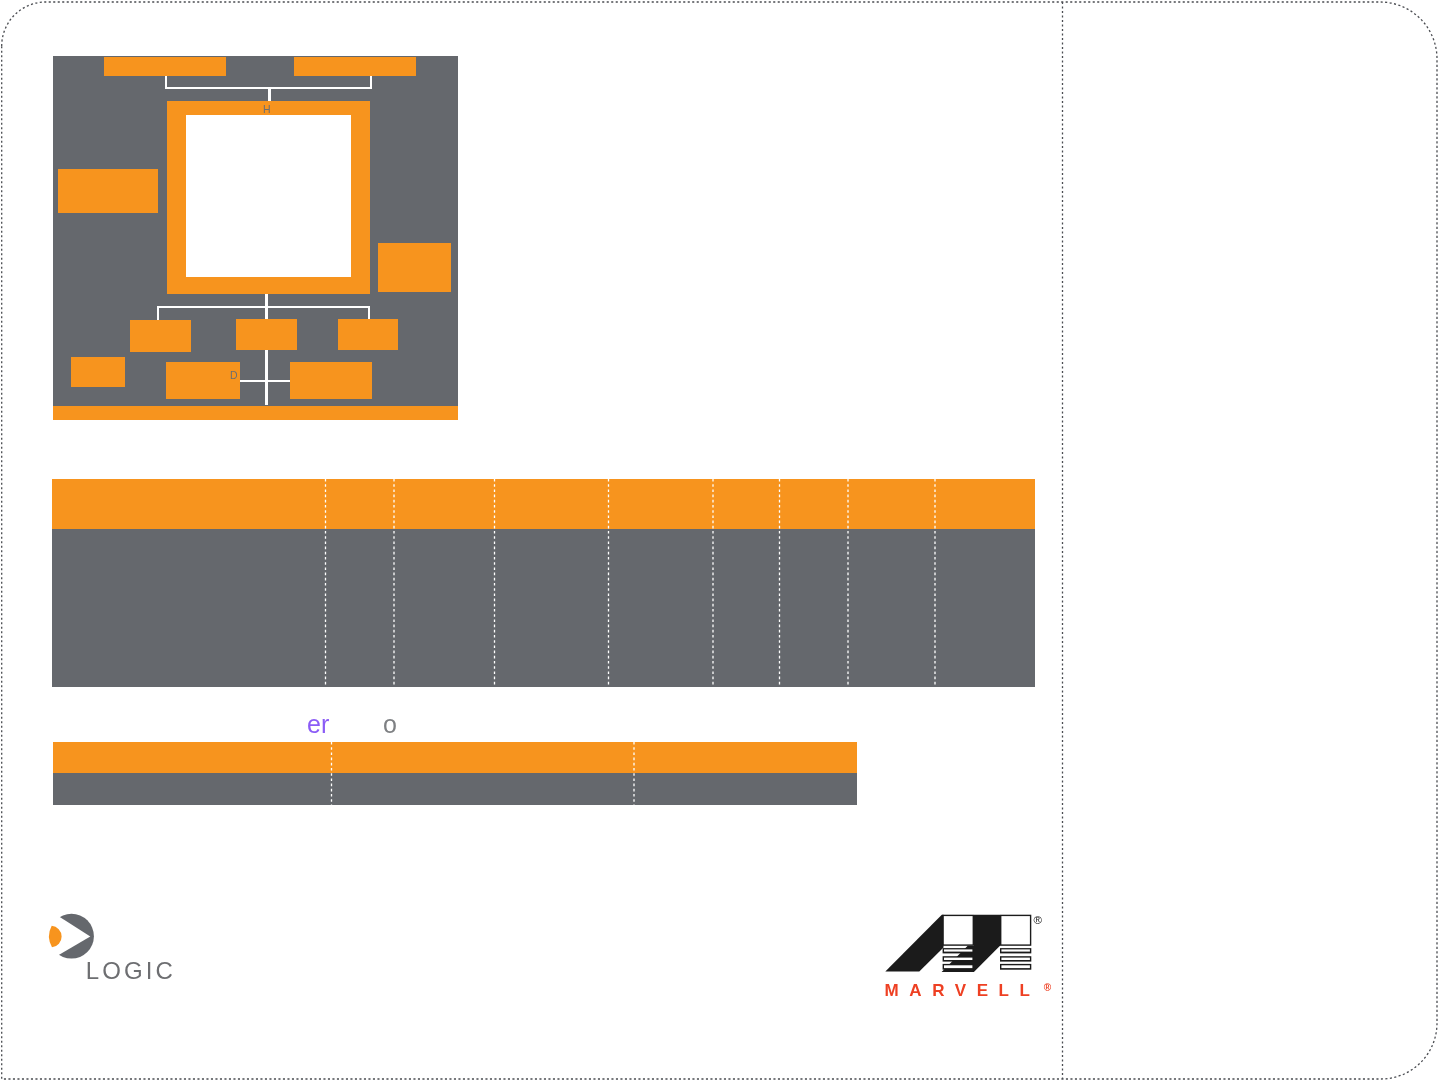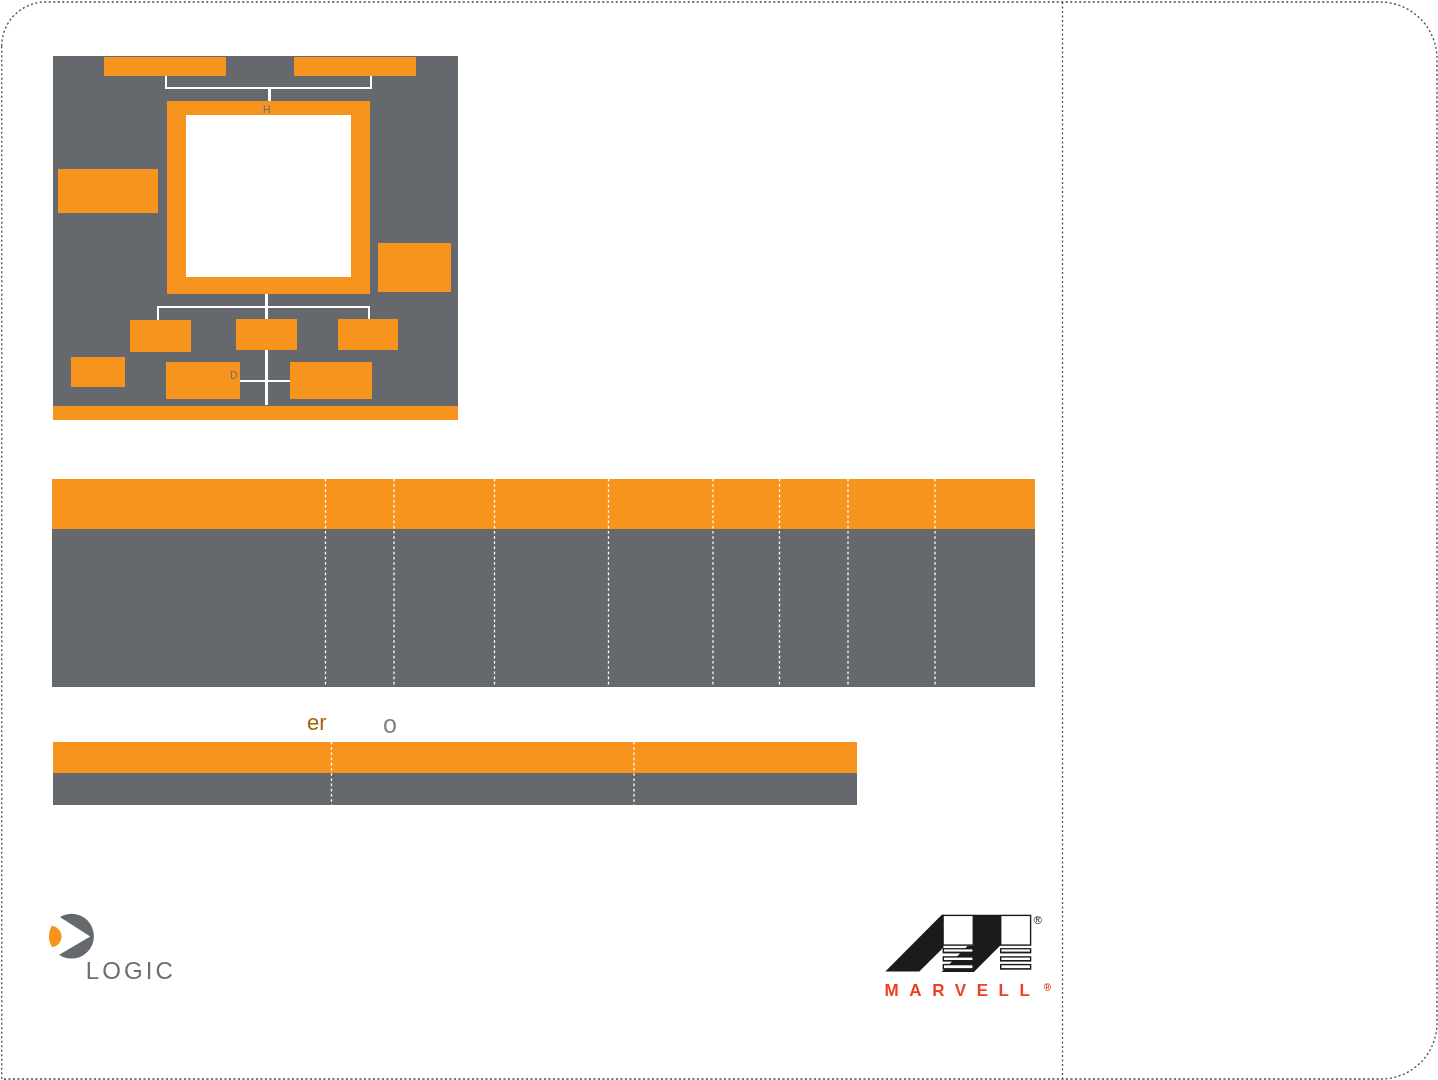--- a/index.html
+++ b/index.html
@@ -59,21 +59,21 @@
 <div class="abs" style="left:230px;top:368.5px;font-size:10.5px;color:#6d6e71;">D</div>
 
 <div class="abs" style="left:290px;top:362px;width:82px;height:37px;background:#F7941E;"></div>
 
 <div class="abs" style="left:53px;top:406px;width:405px;height:14px;background:#F7941E;"></div>
 
 <div class="abs" style="left:52px;top:479px;width:983px;height:50px;background:#F7941E;"></div>
 
 <div class="abs" style="left:52px;top:529px;width:983px;height:158px;background:#65686d;"></div>
 
-<div class="abs" style="left:307px;top:710px;font-size:22px;color:#a16207;">er</div>
+<div class="abs" style="left:307px;top:710px;font-size:25px;color:#8b5cf6;">er</div>
 
 <div class="abs" style="left:383px;top:710px;font-size:25px;color:#7e8083;">o</div>
 
 <div class="abs" style="left:53px;top:742px;width:804px;height:31px;background:#F7941E;"></div>
 
 <div class="abs" style="left:53px;top:773px;width:804px;height:32px;background:#65686d;"></div>
 
 <svg class="abs" style="left:0;top:0;" width="1438" height="1080" viewBox="0 0 1438 1080">
 
   <path d="M 1.7 46 A 44 44 0 0 1 45.7 2 L 1380 2 A 57 57 0 0 1 1437 59 L 1437 1023 A 56 56 0 0 1 1381 1079 L 1.7 1079 Z" fill="none" stroke="#4b4d52" stroke-width="1.3" stroke-dasharray="2.1 2.4"></path>

